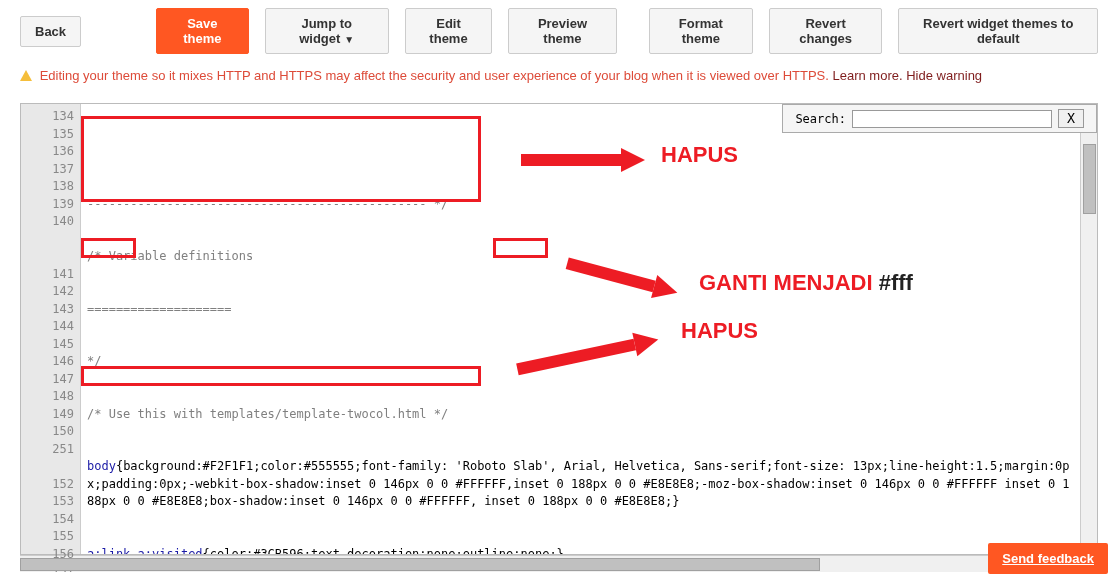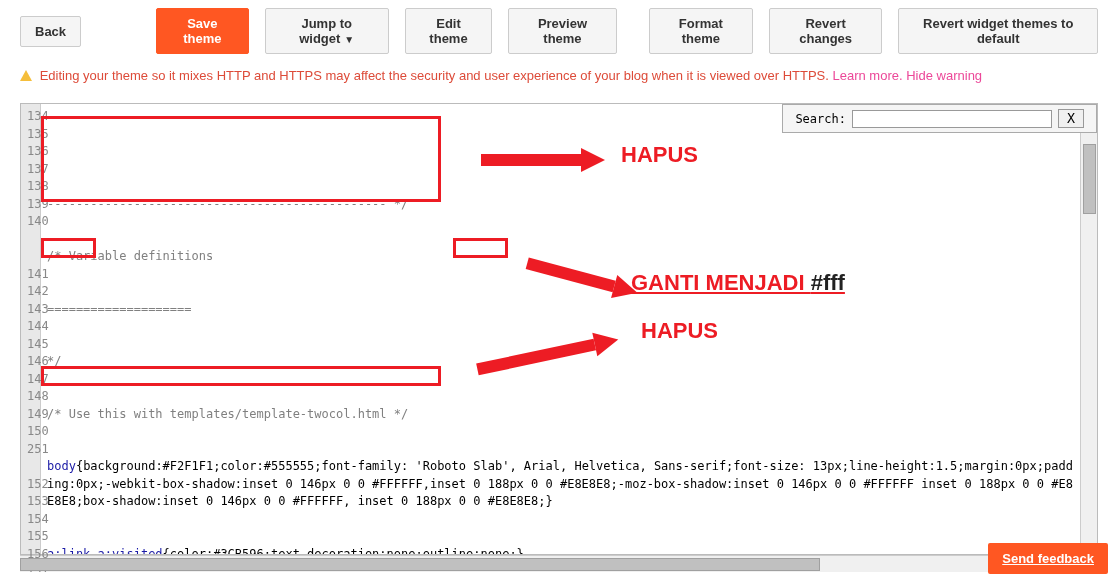--- a/index.html
+++ b/index.html
@@ -4,24 +4,24 @@
 <style>
 * { box-sizing: border-box; margin: 0; padding: 0; }
 body { font-family: Arial, sans-serif; font-size: 13px; background: #fff; width: 1118px; }
 .toolbar { display: flex; align-items: center; padding: 8px 20px; gap: 16px; }
 .btn { border: 1px solid #ccc; background: #f5f5f5; padding: 7px 14px; border-radius: 2px; cursor: pointer; font-size: 13px; color: #333; font-weight: bold; }
 .btn-orange { background: #ff5722; color: #fff; border-color: #ff5722; }
 .spacer { flex: 1; }
 .dropdown-icon { margin-left: 4px; font-size: 10px; display: inline-block; }
 .warning-bar { padding: 6px 20px; color: #dd4b39; font-size: 13px; }
 .warning-icon { display: inline-block; width: 0; height: 0; border-left: 6px solid transparent; border-right: 6px solid transparent; border-bottom: 11px solid #f5be3b; margin-right: 4px; position: relative; top: 1px; }
-.warning-bar a { color: #ec4899; text-decoration: none; }
+.warning-bar a { color: #7f1d1d; text-decoration: none; }
 .editor-wrap { margin: 14px 20px 0 20px; border: 1px solid #bbb; position: relative; }
 .editor-body { display: flex; height: 450px; }
-.gutter { background: #e8e8e8; color: #888; text-align: right; padding-top: 4px; font-family: monospace; font-size: 12px; border-right: 1px solid #ccc; width: 20px; flex-shrink: 0; }
+.gutter { background: #e8e8e8; color: #888; text-align: right; padding-top: 4px; font-family: monospace; font-size: 12px; border-right: 1px solid #ccc; width: 60px; flex-shrink: 0; }
 .gutter div { padding: 0 6px; line-height: 17.5px; height: 17.5px; }
 .code { flex: 1; padding: 4px 6px; font-family: monospace; font-size: 12px; line-height: 17.5px; overflow: hidden; position: relative; white-space: pre-wrap; word-break: break-all; }
 .code-line { min-height: 17.5px; }
 .comment { color: #808080; }
 .selector { color: #1a1aa6; }
 .search-bar { position: absolute; top: 0; right: 0; background: #f5f5f5; border: 1px solid #aaa; padding: 4px 12px; display: flex; align-items: center; gap: 6px; z-index: 5; font-family: monospace; font-size: 12px; }
 .search-bar input { width: 200px; font-family: monospace; font-size: 12px; border: 1px solid #999; padding: 1px 3px; }
 .search-bar button { border: 1px solid #999; background: #f0f0f0; padding: 1px 8px; font-family: monospace; }
 .redbox { border: 3px solid #ed1c24; position: absolute; z-index: 3; }
 .arrow { position: absolute; z-index: 4; }
@@ -130,21 +130,21 @@
         <div class="arrow-line" style="width:100px; top:0;"></div><div class="arrow-head" style="left:100px; top:-6px;"></div>
       </div>
       <div class="arrow" style="left:480px; top:160px; transform:rotate(15deg);">
         <div class="arrow-line" style="width:90px; top:0;"></div><div class="arrow-head" style="left:90px; top:-6px;"></div>
       </div>
       <div class="arrow" style="left:440px; top:253px; transform:rotate(-12deg);">
         <div class="arrow-line" style="width:120px; top:0;"></div><div class="arrow-head" style="left:120px; top:-6px;"></div>
       </div>
 
       <div class="annot" style="left:580px; top:42px;">HAPUS</div>
-      <div class="annot" style="left:590px; top:170px;text-decoration:underline;"><span>GANTI MENJADI </span><span class="black">#fff</span></div>
+      <div class="annot" style="left:618px; top:170px;"><span>GANTI MENJADI </span><span class="black">#fff</span></div>
       <div class="annot" style="left:600px; top:218px;">HAPUS</div>
     </div>
     <div class="vscroll">
       <div class="vthumb" style="top:40px; height:70px;"></div>
     </div>
   </div>
 </div>
 <div class="hscroll-track">
   <div class="hscroll-inner">
       <div class="hthumb" style="left:0; width:800px;"></div>

